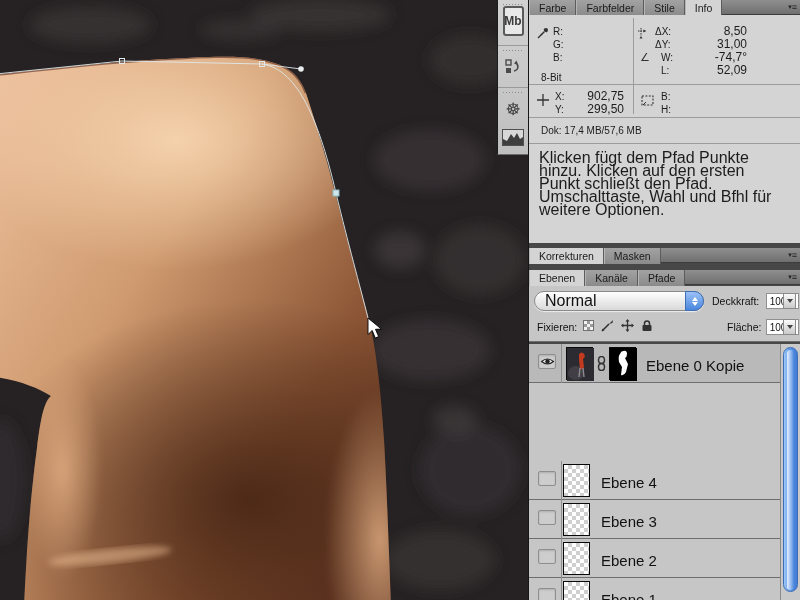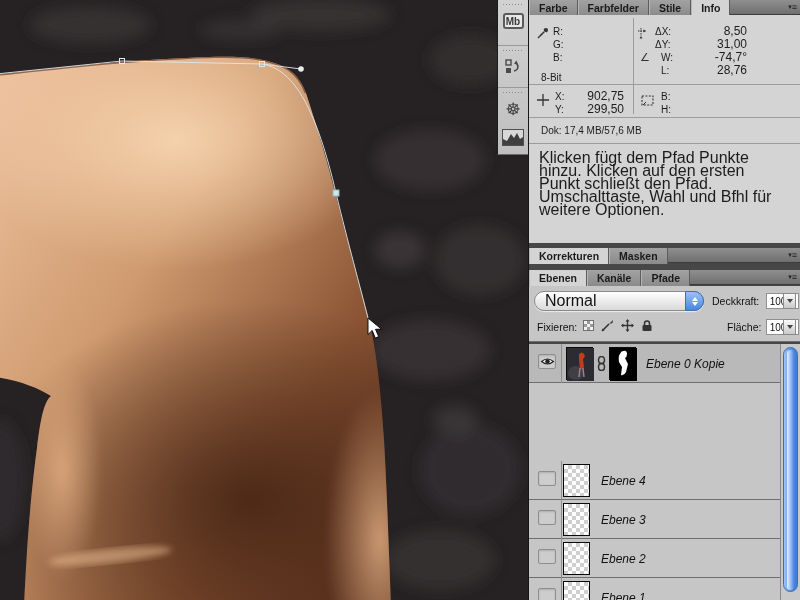--- a/index.html
+++ b/index.html
@@ -11,31 +11,31 @@
   .canvas { position:absolute; left:0; top:0; width:528px; height:600px; background:#262223; }
   .canvas svg { display:block; }
 
   
   .icon-strip { position:absolute; left:497px; top:0; width:31px; height:155px;
     background:linear-gradient(#d2d2d2,#bfbfbf); border-left:1px solid #1c1c1c; border-bottom:1px solid #6a6a6a; }
   .strip-sec { position:relative; border-bottom:1px solid #9a9a9a; padding-top:2px; }
   .grip { height:4px; margin:1px 4px 2px 4px;
     background-image:radial-gradient(#8b8b8b 0.8px, transparent 0.9px); background-size:3px 3px; }
   .strip-icon { display:flex; align-items:center; justify-content:center; height:24px; }
-  .mb-badge { width:21px; height:16px; border:2px solid #5a5a5a; border-radius:3px;
-    font-size:10px; font-weight:bold; color:#3c3c3c; display:flex; align-items:center; justify-content:center; background:#e8e8e8; }
+  .mb-badge { width:21px; height:30px; border:2px solid #5a5a5a; border-radius:3px;
+    font-size:12px; font-weight:bold; color:#3c3c3c; display:flex; align-items:center; justify-content:center; background:#e8e8e8; }
   .wheel-glyph { font-size:17px; color:#3f3f3f; line-height:1; }
 
   
   .dock { position:absolute; left:528px; top:0; width:272px; height:600px; background:#474747; border-left:1px solid #161616; }
 
   
   .tabbar { position:absolute; left:0; width:272px; height:15px; display:flex;
     background:linear-gradient(#8f8f8f,#6f6f6f); border-bottom:1px solid #3c3c3c; }
-  .tab { height:15px; padding:8px 9px; font-size:10.5px; font-weight:bold; color:#1a1a1a;
+  .tab { height:15px; padding:8px 9px; font-size:10.5px; font-weight:normal; color:#1a1a1a;
     display:flex; align-items:center; background:linear-gradient(#a2a2a2,#8a8a8a);
     border-right:1px solid #5c5c5c; border-left:1px solid #b5b5b5; }
   .tab.active { background:#d4d4d4; }
   .tab-fill { flex:1; }
   .panel-menu { width:24px; display:flex; align-items:center; justify-content:flex-end; padding-right:5px;
     color:#222; font-size:9px; letter-spacing:-1px; }
   .panel-menu .tri { font-size:7px; margin-right:1px; }
 
   
   .info-body { position:absolute; left:0; top:15px; width:272px; height:228px; background:#d4d4d4; color:#1c1c1c; }
@@ -77,21 +77,21 @@
   .layer-list { position:absolute; left:0; top:344px; width:272px; height:256px; background:#c6c6c6; }
   .lrow { position:absolute; left:0; width:251px; height:39px; background:#c6c6c6; border-bottom:1px solid #6e6e6e; }
   .lrow.sel { background:#b9b9b9; }
   .eye-well { position:absolute; left:9px; top:10px; width:18px; height:15px; border:1px solid #8e8e8e; border-radius:2px;
     background:#cdcdcd; display:flex; align-items:center; justify-content:center; box-shadow:inset 0 1px 2px rgba(0,0,0,.15); }
   .well-div { position:absolute; left:32px; top:0; width:1px; height:39px; background:#8e8e8e; }
   .thumb { position:absolute; top:3px; width:27px; height:33px; border:1px solid #0a0a0a; }
   .checker { background-image:linear-gradient(45deg,#cfcfcf 25%,transparent 25%,transparent 75%,#cfcfcf 75%),
                      linear-gradient(45deg,#cfcfcf 25%,#ffffff 25%,#ffffff 75%,#cfcfcf 75%);
     background-size:8px 8px; background-position:0 0,4px 4px; }
-  .lname { position:absolute; top:13px; font-size:12px; color:#111;font-style:italic; }
+  .lname { position:absolute; top:13px; font-size:15px; color:#111; }
 
   
   .scrollbar { position:absolute; left:251px; top:0; width:21px; height:256px; background:#c9c9c9; border-left:1px solid #8a8a8a; }
   .sb-thumb { position:absolute; left:2px; top:3px; width:15px; height:245px; border-radius:8px;
     background:linear-gradient(90deg,#9fc8f8,#5a95e6 45%,#3f7bd4); border:1px solid #3b6cb4; }
   .sb-thumb::after { content:""; position:absolute; left:3px; top:2px; width:7px; height:240px; border-radius:5px;
     background:linear-gradient(90deg,rgba(255,255,255,.8),rgba(255,255,255,0)); }
 </style>
 </head>
 <body>
@@ -244,21 +244,21 @@
         <div>ΔX:</div>
         <div>ΔY:</div>
         <div style="margin-left:6px;">W:</div>
         <div style="margin-left:6px;">L:</div>
       </div>
       <div class="ico" style="left:111px; top:36px; font-size:11px;">∠</div>
       <div class="val" style="left:150px; top:10px; width:68px; line-height:13px;">
         <div>8,50</div>
         <div>31,00</div>
         <div>-74,7°</div>
-        <div>28,76</div>
+        <div>52,09</div>
       </div>
 
       <div class="vdiv" style="left:104px; top:3px; height:96px;"></div>
       <div class="hdiv" style="top:69px;"></div>
 
       <svg class="ico" style="left:8px; top:79px;" width="13" height="13" viewBox="0 0 13 13">
         <path d="M6,0 V12 M0,6 H12" stroke="#333" stroke-width="1.3"></path>
       </svg>
       <div class="lblrow" style="left:26px; top:75px; line-height:13px;">
         <div>X:</div>

